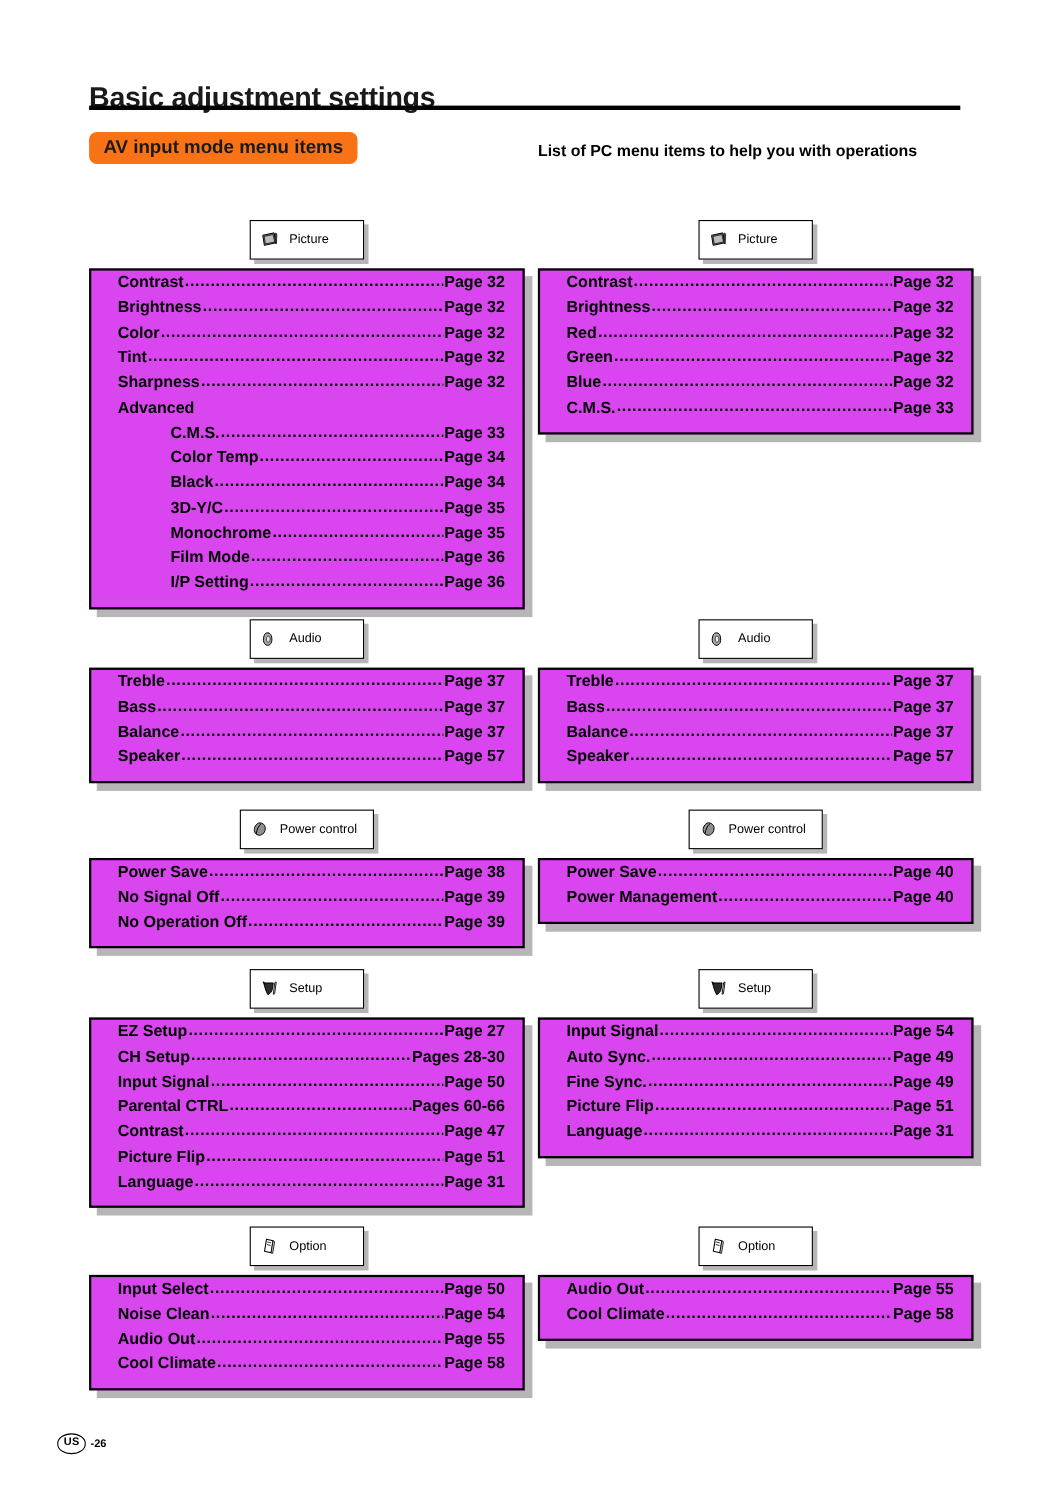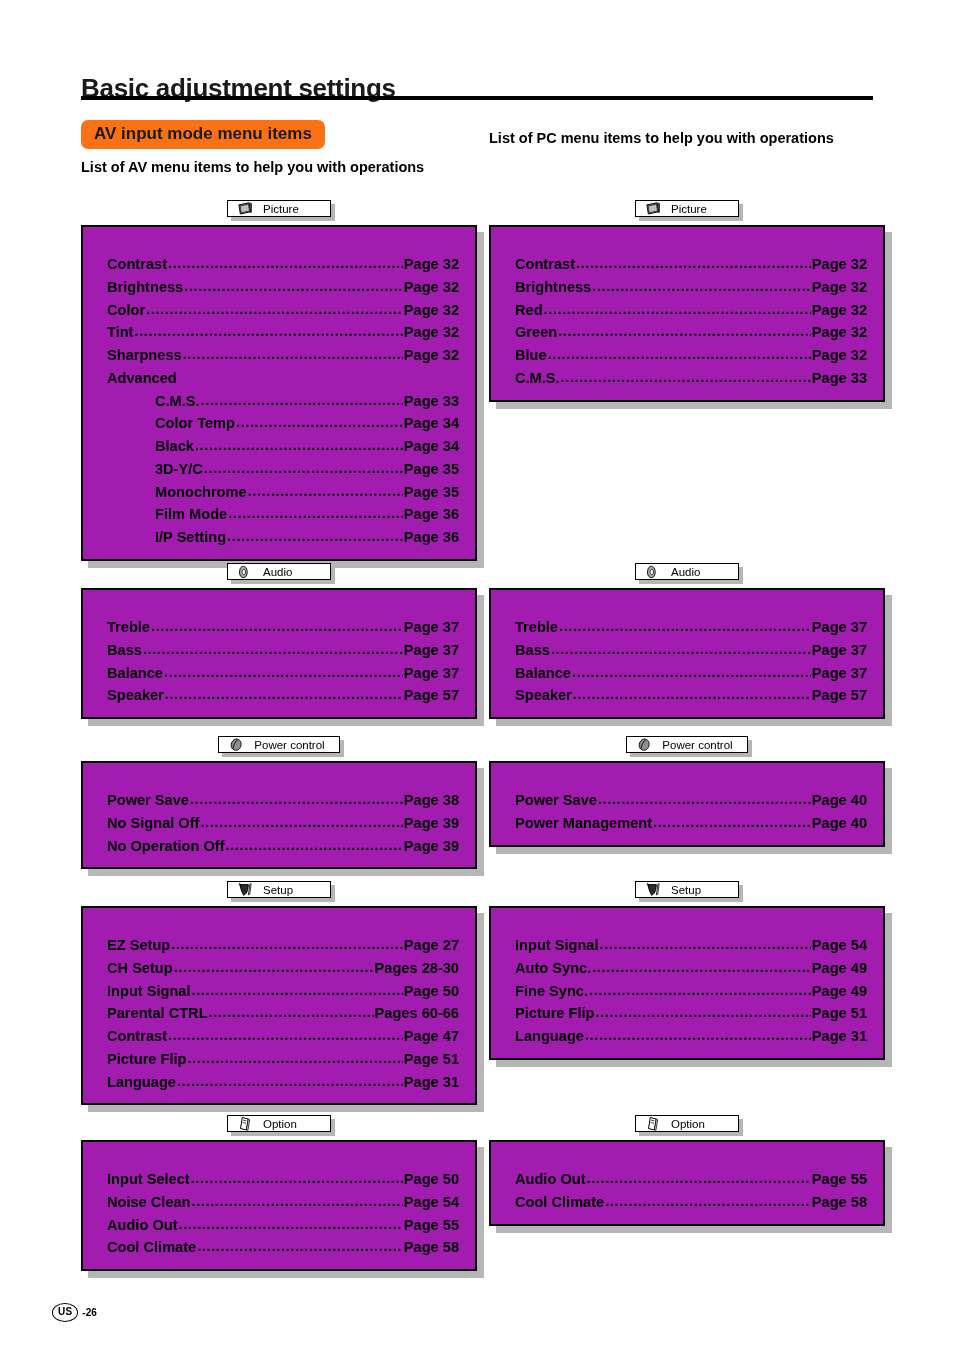--- a/index.html
+++ b/index.html
@@ -70,21 +70,21 @@
   .tab-wrap {
     position: relative;
     display: flex;
     justify-content: center;
   }
   .tab {
     position: relative;
     background: #ffffff;
     border: 1.5px solid #000000;
     box-shadow: 4px 4px 0 0 #b6b6b6;
-    height: 17px;
+    height: 36px;
     display: flex;
     align-items: center;
     padding: 0 14px 0 8px;
     box-sizing: border-box;
     min-width: 104px;
   }
   .tab-icon {
     width: 18px;
     height: 18px;
     margin-right: 9px;
@@ -95,23 +95,23 @@
     font-size: 11.5px;
     font-weight: normal;
     color: #000;
     white-space: nowrap;
   }
 
   .menu-box {
     position: relative;
     margin-top: 8px;
     border: 2.5px solid #000000;
-    background: #a21caf;
+    background: #d946ef;
     box-shadow: 7px 7px 0 0 #b6b6b6;
-    padding: 26px 16px 10px 24px;
+    padding: 0 16px 10px 24px;
     box-sizing: border-box;
   }
 
   .entry {
     display: flex;
     align-items: baseline;
     font-size: 14.6px;
     font-weight: bold;
     line-height: 1.56;
     white-space: nowrap;
@@ -158,21 +158,21 @@
     margin-left: 24px;
   }
   #footer-page { font-size: 10px; font-weight: bold; }
 </style>
 </head>
 <body>
 
 <h1 id="page-title">Basic adjustment settings</h1>
 <div id="title-rule"></div>
 
-<div class="column" id="col-av"><div class="col-heading">AV input mode menu items</div><div class="col-subheading">List of AV menu items to help you with operations</div><div class="section" style="position: absolute; left: 0px; top: 80px; width: 396px;">
+<div class="column" id="col-av"><div class="col-heading">AV input mode menu items</div><div class="section" style="position: absolute; left: 0px; top: 80px; width: 396px;">
       <div class="tab-wrap">
         <div class="tab">
           <svg viewBox="0 0 20 20" class="tab-icon">
             <path d="M3.2,5.4 L14.6,3.0 L16.6,13.0 L4.8,15.6 Z" fill="#7d7d7d" stroke="#000" stroke-width="1" stroke-linejoin="round"></path>
             <path d="M4.6,6.6 L13.7,4.7 L15.2,12.2 L5.9,14.2 Z" fill="#bdbdbd" stroke="#000" stroke-width="0.7" stroke-linejoin="round"></path>
             <path d="M16.0,3.2 L17.4,4.0 L17.0,14.0 L15.8,13.6 Z" fill="#5c5c5c" stroke="#000" stroke-width="0.7" stroke-linejoin="round"></path>
           </svg>
           <span class="tab-label">Picture</span>
         </div>
       </div>

